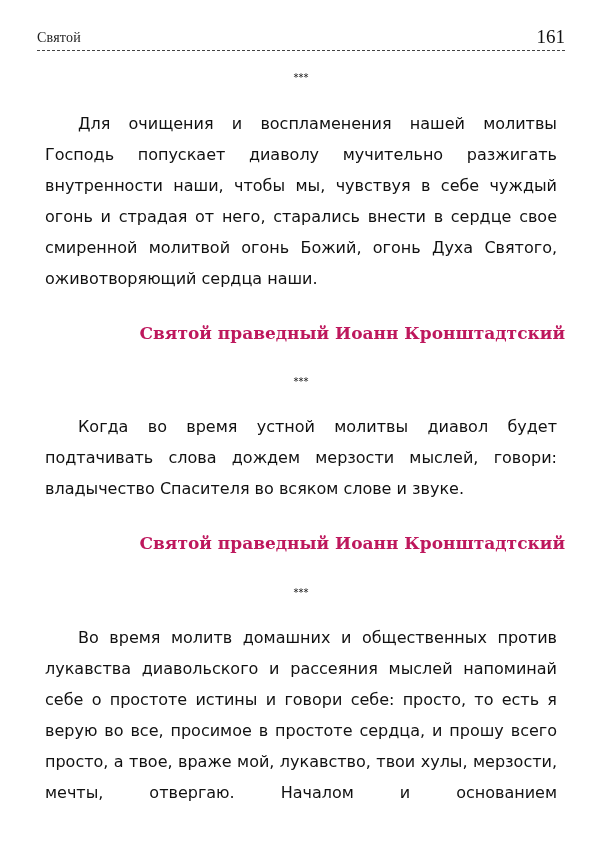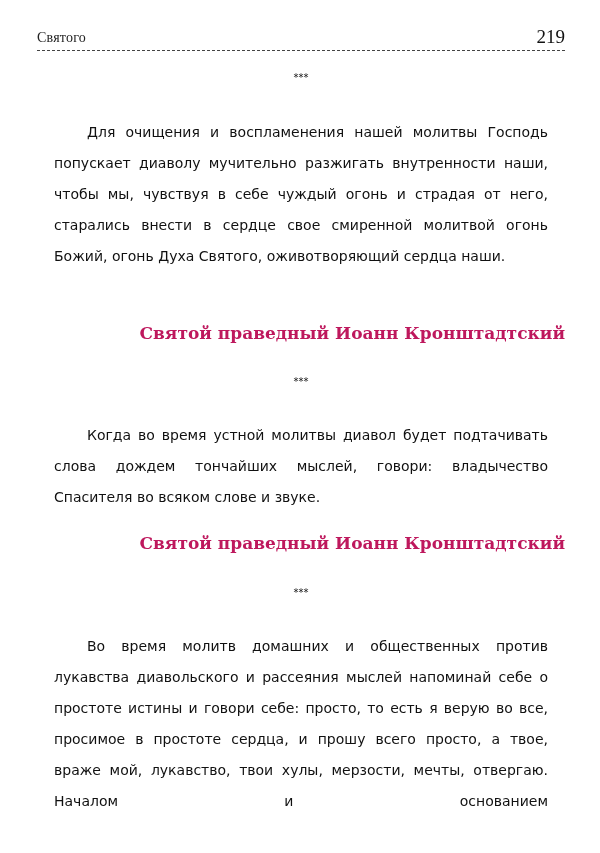--- a/index.html
+++ b/index.html
@@ -46,25 +46,25 @@
     .rh-rule {
       position: absolute;
       top: 50px;
       left: 0;
       width: 528px;
       height: 0;
       border-top: 1px dashed #444;
     }
     .body-text {
       font-family: "DejaVu Sans", sans-serif;
-      font-size: 14px;
+      font-size: 16px;
       line-height: 31px;
       text-align: justify;
       color: #111;
-      margin: 17px;
+      margin: 8px;
     }
     .body-text.indent { text-indent: 33px; }
     .stars {
       position: absolute;
       left: 0;
       width: 528px;
       text-align: center;
       font-family: "DejaVu Sans", sans-serif;
       font-size: 10px;
       letter-spacing: 0px;
@@ -85,36 +85,36 @@
       font-size: 17px;
       color: #be185d;
     }
   </style>
 </head>
 <body>
 
 <div class="page">
 
   <div class="running-head">
-    <span class="rh-title">Святого</span>
-    <span class="rh-page">219</span>
+    <span class="rh-title">Святой</span>
+    <span class="rh-page">161</span>
   </div>
   <div class="rh-rule"></div>
 
   <div class="stars" style="top:72px;">***</div>
 
   <div class="para" style="top:100px;">
     <p class="body-text indent">Для очищения и воспламенения нашей молитвы Господь попускает диаволу мучительно разжигать внутренности наши, чтобы мы, чувствуя в себе чуждый огонь и страдая от него, старались внести в сердце свое смиренной молитвой огонь Божий, огонь Духа Святого, оживотворяющий сердца наши.</p>
   </div>
   <div class="attrib" style="top:323px;">Святой праведный Иоанн Кронштадтский</div>
 
   <div class="stars" style="top:376px;">***</div>
 
   <div class="para" style="top:403px;">
-    <p class="body-text indent">Когда во время устной молитвы диавол будет подтачивать слова дождем тончайших мыслей, говори: владычество Спасителя во всяком слове и звуке.</p>
+    <p class="body-text indent">Когда во время устной молитвы диавол будет подтачивать слова дождем мерзости мыслей, говори: владычество Спасителя во всяком слове и звуке.</p>
   </div>
   <div class="attrib" style="top:533px;">Святой праведный Иоанн Кронштадтский</div>
 
   <div class="stars" style="top:587px;">***</div>
 
   <div class="para" style="top:614px;">
     <p class="body-text indent" style="text-align-last: justify;">Во время молитв домашних и общественных против лукавства диавольского и рассеяния мыслей напоминай себе о простоте истины и говори себе: просто, то есть я верую во все, просимое в простоте сердца, и прошу всего просто, а твое, враже мой, лукавство, твои хулы, мерзости, мечты, отвергаю. Началом и основанием</p>
   </div>
 
 </div>

